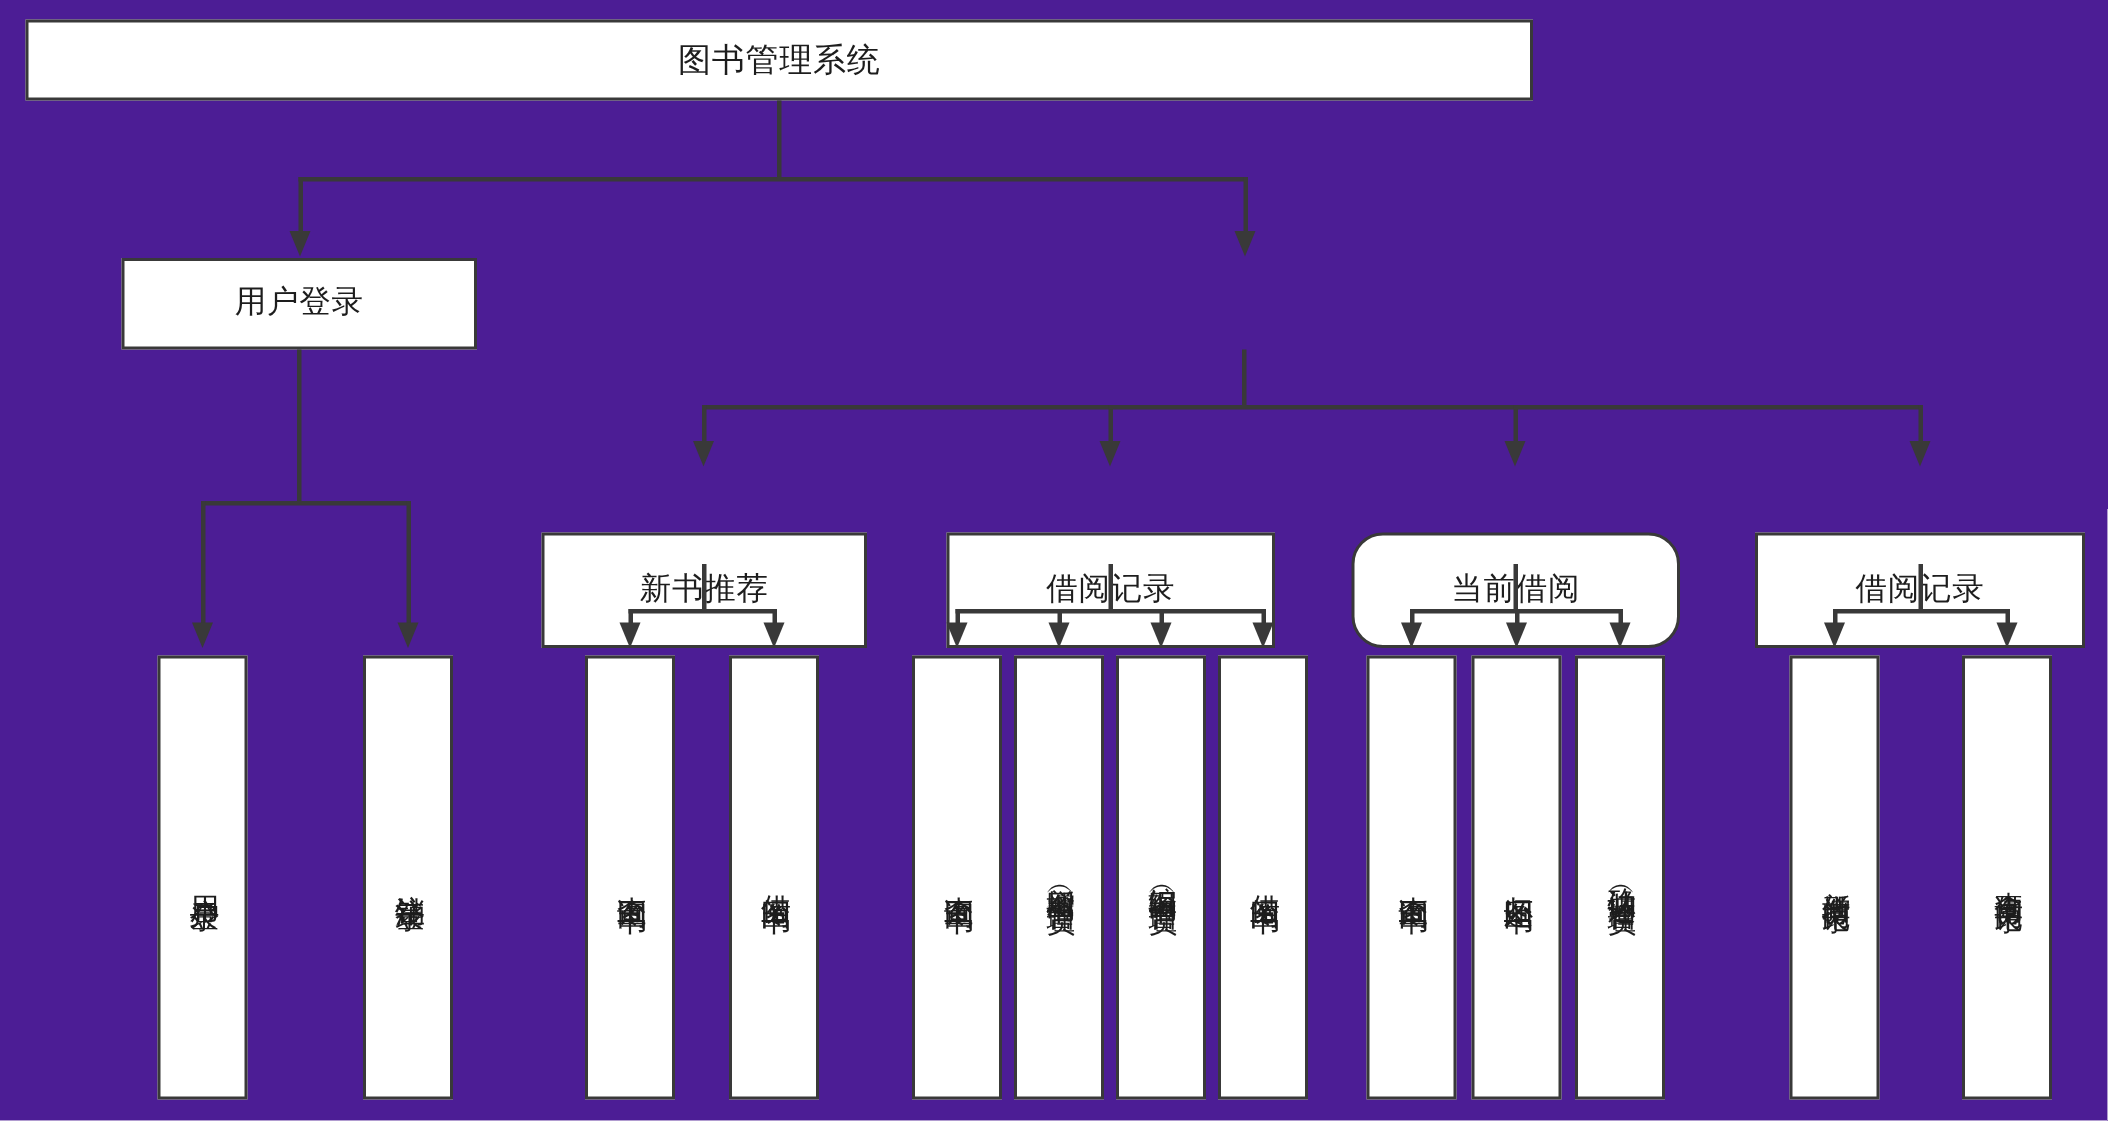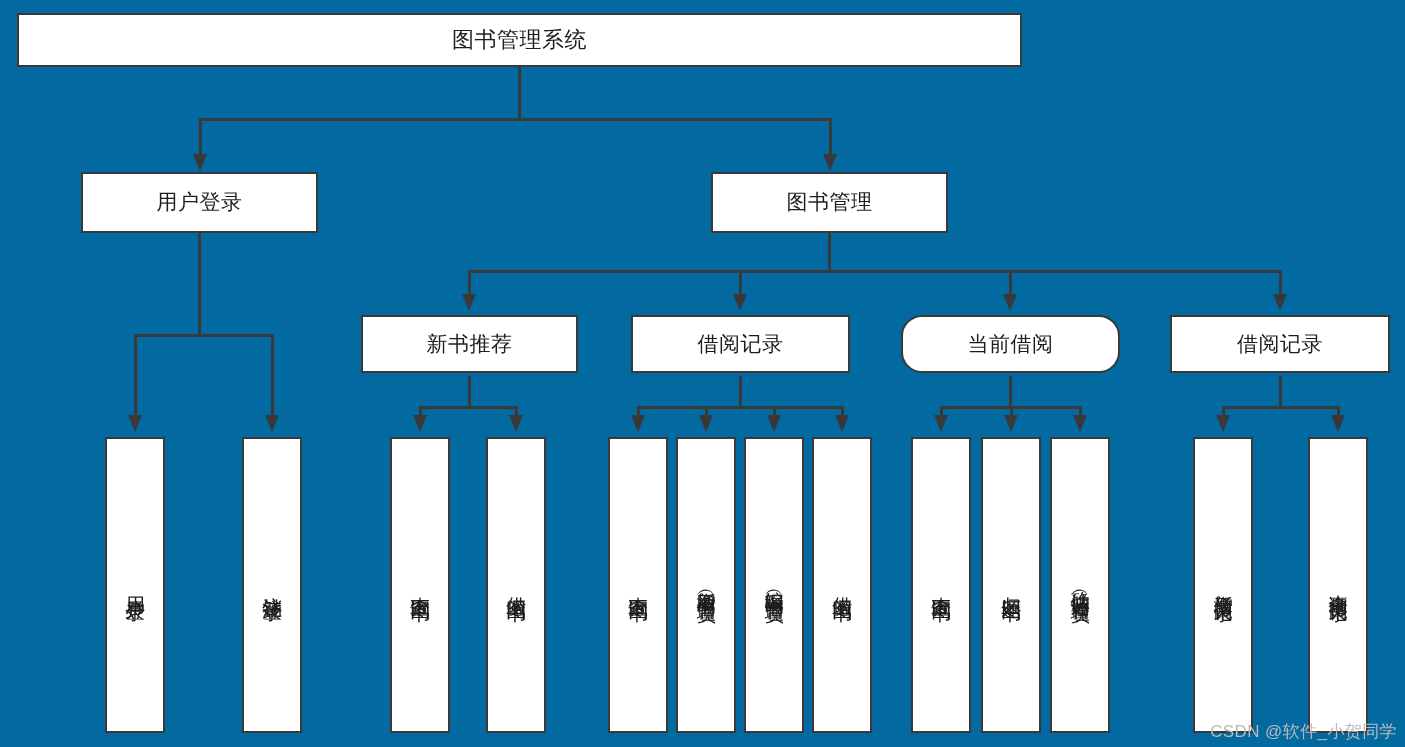--- a/index.html
+++ b/index.html
@@ -8,21 +8,21 @@
     padding: 0;
     background: #ffffff;
   }
   body {
     font-family: "Liberation Sans", "DejaVu Sans", sans-serif;
   }
   #canvas {
     position: relative;
     width: 1405px;
     height: 747px;
-    background: #0369a1;
+    background: #4c1d95;
     overflow: hidden;
   }
   
   .node {
     position: absolute;
     box-sizing: border-box;
     background: #ffffff;
     border: 2.5px solid #393939;
     display: flex;
     align-items: center;
@@ -33,21 +33,21 @@
     font-size: 21px;
     line-height: 1.25;
     letter-spacing: 0.5px;
     white-space: nowrap;
     color: #1d1d1d;
   }
   .node-root  { left: 17px;  top: 13px;  width: 1005px; height: 54px; }
   .node-root .label { font-size: 22px; }
 
   .node-l2 { height: 61px; }
-  .node-l3 { height: 58px; }
+  .node-l3 { height: 77px; margin-top: 40px; }
 
   
   .leaf {
     position: absolute;
     box-sizing: border-box;
     background: #ffffff;
     border: 2.5px solid #393939;
     top: 437px;
     height: 296px;
     width: 60px;
@@ -111,23 +111,20 @@
   <div class="ln ln-h" style="left:199px; top:118px; width:633px;"></div>
 
   <div class="ln ln-v" style="left:199px; top:118px; height:40px;"></div>
   <div class="arrow" style="left:193px; top:154px;"></div>
   <div class="ln ln-v" style="left:829px; top:118px; height:40px;"></div>
   <div class="arrow" style="left:823px; top:154px;"></div>
 
   <div class="node node-l2" style="left:81px; top:172px; width:237px;">
     <span class="label">用户登录</span>
   </div>
-  <div class="node node-l2" style="left:711px; top:172px; width:237px;">
-    <span class="label">图书管理</span>
-  </div>
 
   <div class="ln ln-v" style="left:198px; top:233px; height:103px;"></div>
   <div class="ln ln-h" style="left:134px; top:334px; width:139px;"></div>
   <div class="ln ln-v" style="left:134px; top:334px; height:85px;"></div>
   <div class="arrow" style="left:128px; top:415px;"></div>
   <div class="ln ln-v" style="left:271px; top:334px; height:85px;"></div>
   <div class="arrow" style="left:265px; top:415px;"></div>
 
   <div class="ln ln-v" style="left:828px; top:233px; height:39px;"></div>
   <div class="ln ln-h" style="left:468px; top:270px; width:812px;"></div>
@@ -224,15 +221,14 @@
     <span class="vlabel">确认归还（管理员）</span>
   </div>
 
   <div class="leaf tall" style="left:1193px;">
     <span class="vlabel">新增借阅记录</span>
   </div>
   <div class="leaf tall" style="left:1308px;">
     <span class="vlabel">查询借阅记录</span>
   </div>
 
-  <div id="watermark">CSDN @软件_小贺同学</div>
 
 </div>
 
 </body></html>

